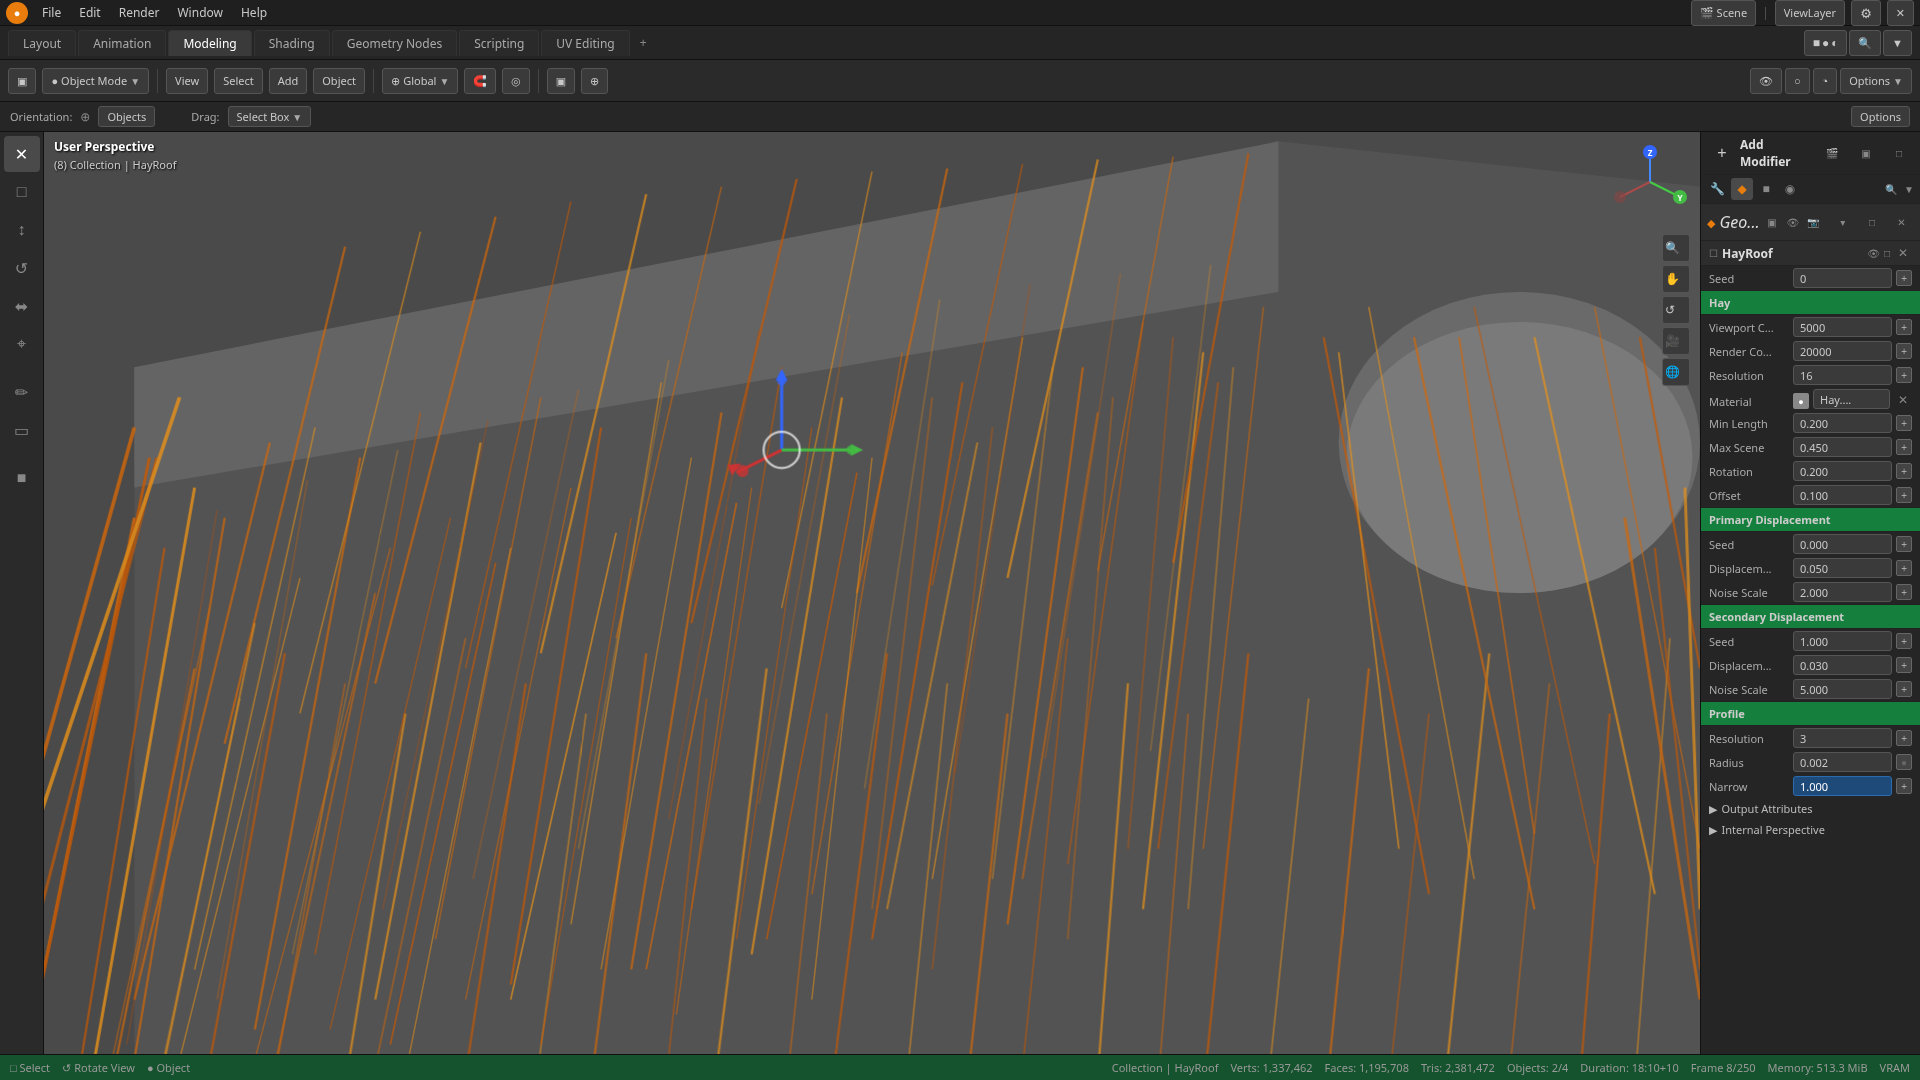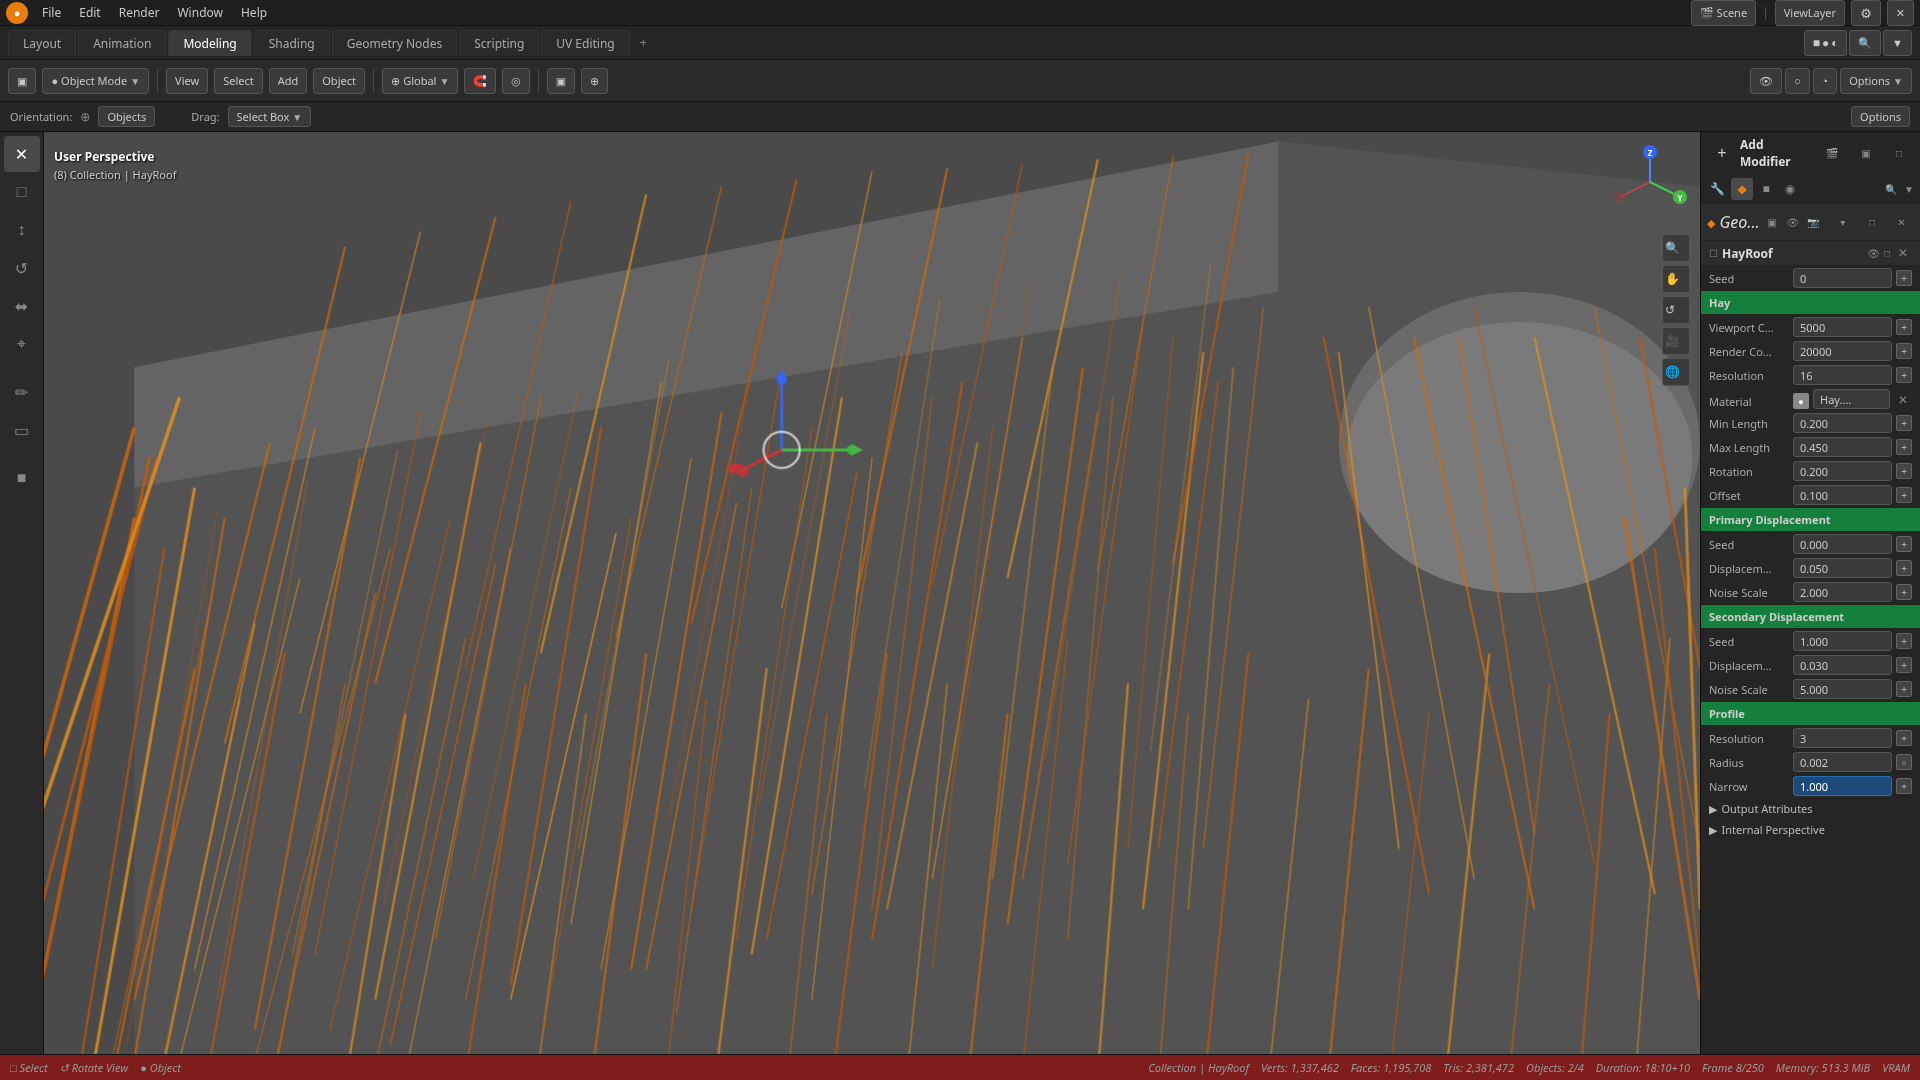--- a/index.html
+++ b/index.html
@@ -176,21 +176,21 @@
     .viewport {
       flex: 1;
       position: relative;
       overflow: hidden;
       background: #4a4a4a;
     }
 
     
     .viewport-info {
       position: absolute;
-      top: 16px;
+      top: 6px;
       left: 10px;
       color: #fff;
       font-size: 12px;
       text-shadow: 1px 1px 2px #000;
     }
     .viewport-info .perspective { font-weight: bold; margin-bottom: 2px; }
     .viewport-info .collection { color: #ccc; font-size: 11px; }
     .sidebar-icon-btn {
       width: 30px;
       height: 30px;
@@ -240,31 +240,30 @@
       padding: 4px 8px;
       color: #ccc;
       font-size: 11px;
       font-weight: bold;
       border-top: 1px solid #222;
       border-bottom: 1px solid #222;
     }
 
     
     .status-bar {
-      background: #7f1d1d;
+      background: #14532d;
       height: 26px;
       display: flex;
       align-items: center;
       padding: 0 10px;
       gap: 12px;
       border-top: 1px solid #111;
       flex-shrink: 0;
       font-size: 11px;
       color: #999;
-      font-style: italic;
     }
     .status-item { white-space: nowrap; }
 
     
     .mod-tabs {
       display: flex;
       align-items: center;
       gap: 2px;
       background: #252525;
       padding: 3px 6px;
@@ -773,21 +772,21 @@
         <button class="x-btn">✕</button>
       </div>
 
       <div class="prop-row">
         <span class="prop-label">Min Length</span>
         <div class="prop-value">0.200</div>
         <div class="prop-add-btn">+</div>
       </div>
 
       <div class="prop-row">
-        <span class="prop-label">Max Length</span>
+        <span class="prop-label">Max Scene</span>
         <div class="prop-value">0.450</div>
         <div class="prop-add-btn">+</div>
       </div>
 
       <div class="prop-row">
         <span class="prop-label">Rotation</span>
         <div class="prop-value">0.200</div>
         <div class="prop-add-btn">+</div>
       </div>
 

